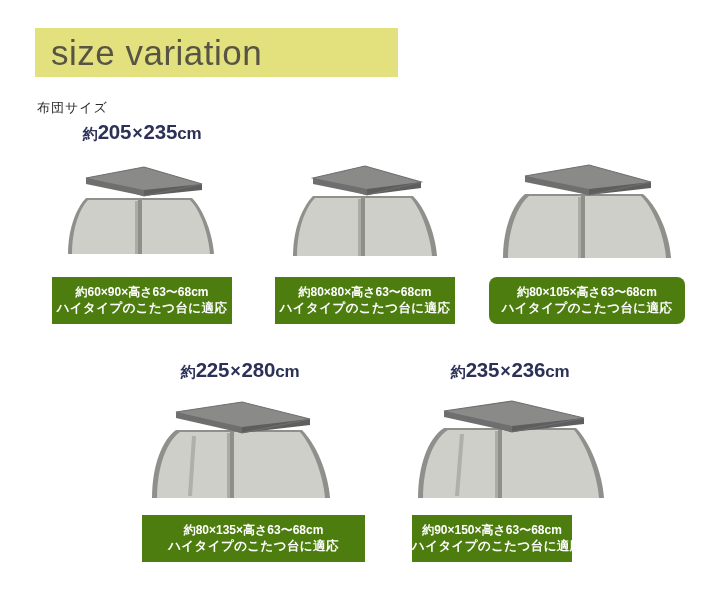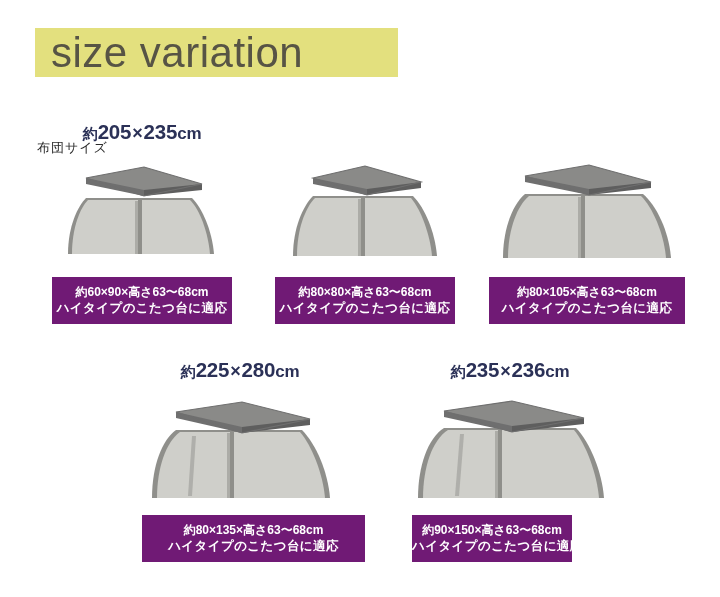--- a/index.html
+++ b/index.html
@@ -15,37 +15,36 @@
   
   #banner{
     position:absolute;
     left:35px; top:28px;
     width:363px; height:49px;
     background:#e3e07e;
   }
   #banner-title{
     position:absolute;
     left:51px; top:31px;
-    font-size:42px;
+    font-size:35px;
     font-weight:400;
     color:#575445;
     letter-spacing:0.5px;
     line-height:44px;
     white-space:nowrap;
   }
 
   
   #futon-label{
     position:absolute;
     left:37px; top:99px;
     font-size:13px;
     color:#2a2a2a;
     letter-spacing:1px;
     white-space:nowrap;
-    margin-top:40px;
   }
 
   
   .row{position:absolute; left:0; width:720px;padding-left:38px;}
   #row-top{top:120px; height:215px;}
   #row-bottom{top:358px; height:215px;}
 
   .cell{
     position:absolute;
     top:0;
@@ -80,37 +79,37 @@
     position:absolute;
     left:0; top:34px;
     width:220px; height:118px;
   }
   .illus svg{display:block;width:220px;height:118px;}
 
   .spec-box{
     position:absolute;
     left:20px; top:157px;
     width:180px;
-    background:#701a75;
+    background:#4d7c0f;
     padding:7px 0 8px 0;
     text-align:center;
     box-sizing:border-box;
   }
   .spec-line{
     color:#ffffff;
     font-size:12px;
     line-height:16px;
     letter-spacing:0px;
     white-space:nowrap;
     font-weight:700;
   }
   .spec-line.l2{font-size:12.5px; letter-spacing:0.4px;}
 
   
-  #cell-2 .spec-box{left:12px;width:196px;}
+  #cell-2 .spec-box{left:12px;width:196px;border-radius:8px;}
   #cell-3 .spec-box{left:12px;width:223px;}
   #cell-4 .spec-box{left:12px;width:160px;}
 </style>
 </head>
 <body>
 
 <div id="banner"></div>
 <div id="banner-title">size variation</div>
 
 <div id="futon-label">布団サイズ</div>

